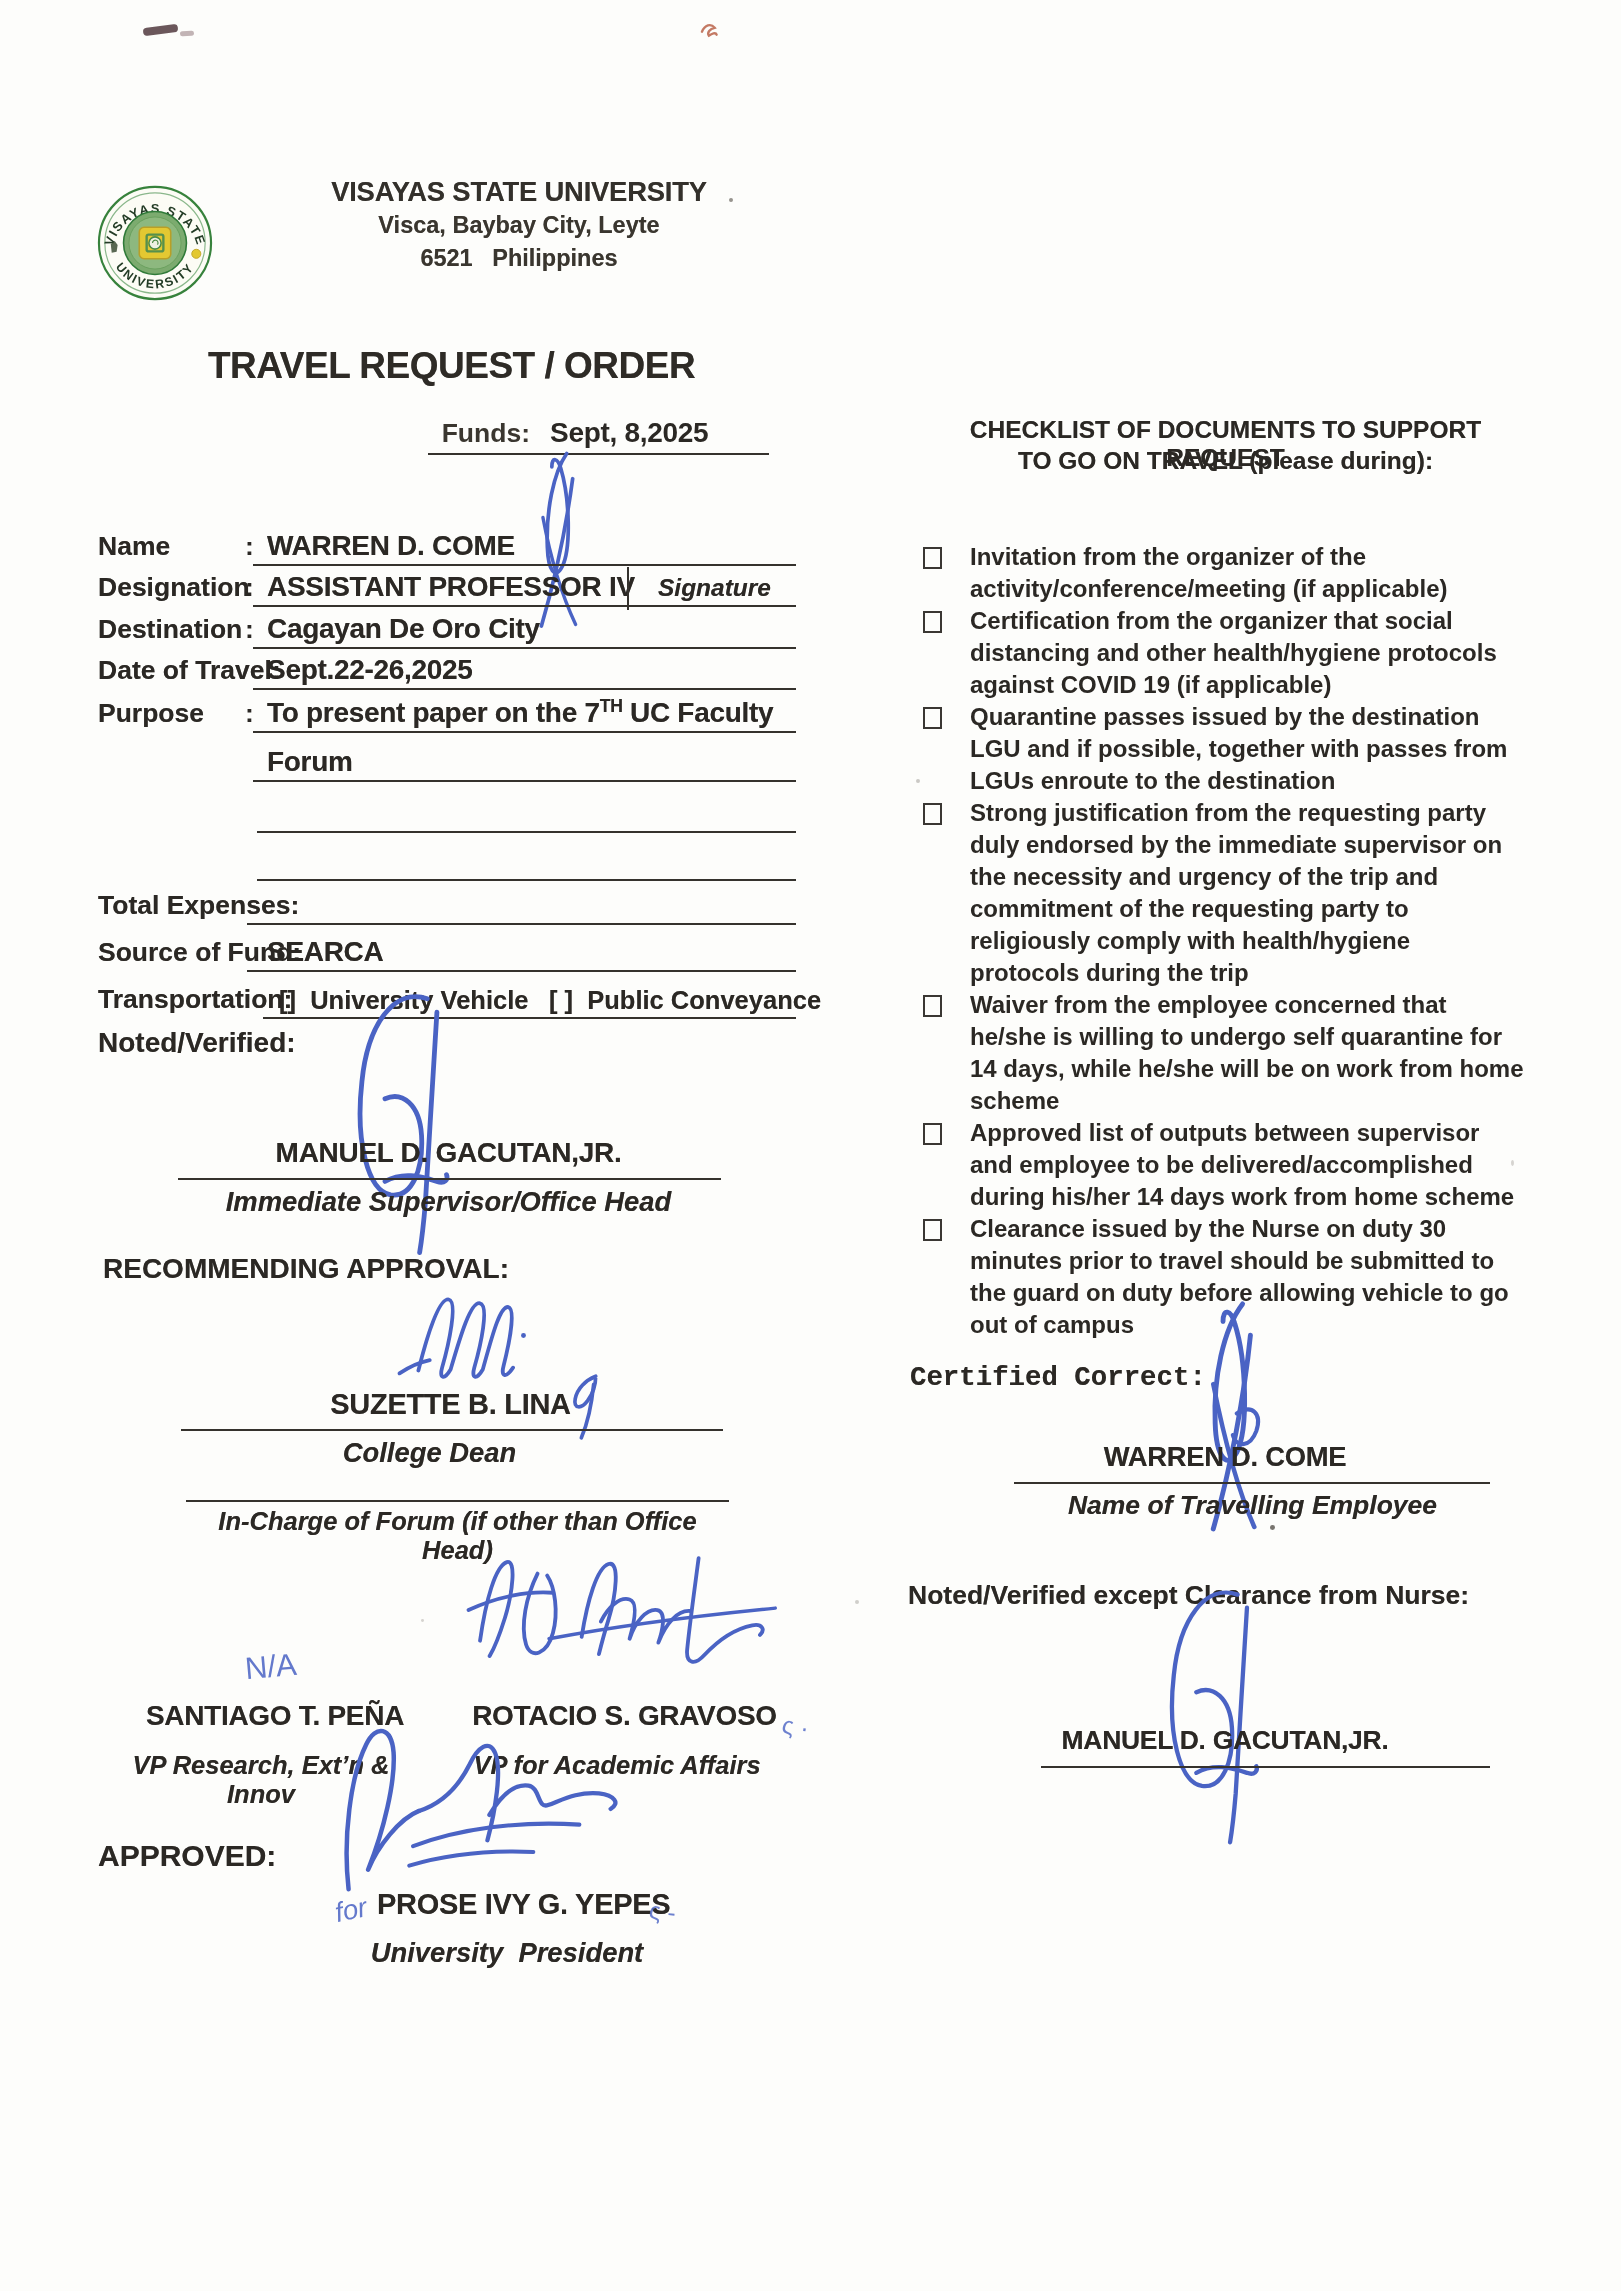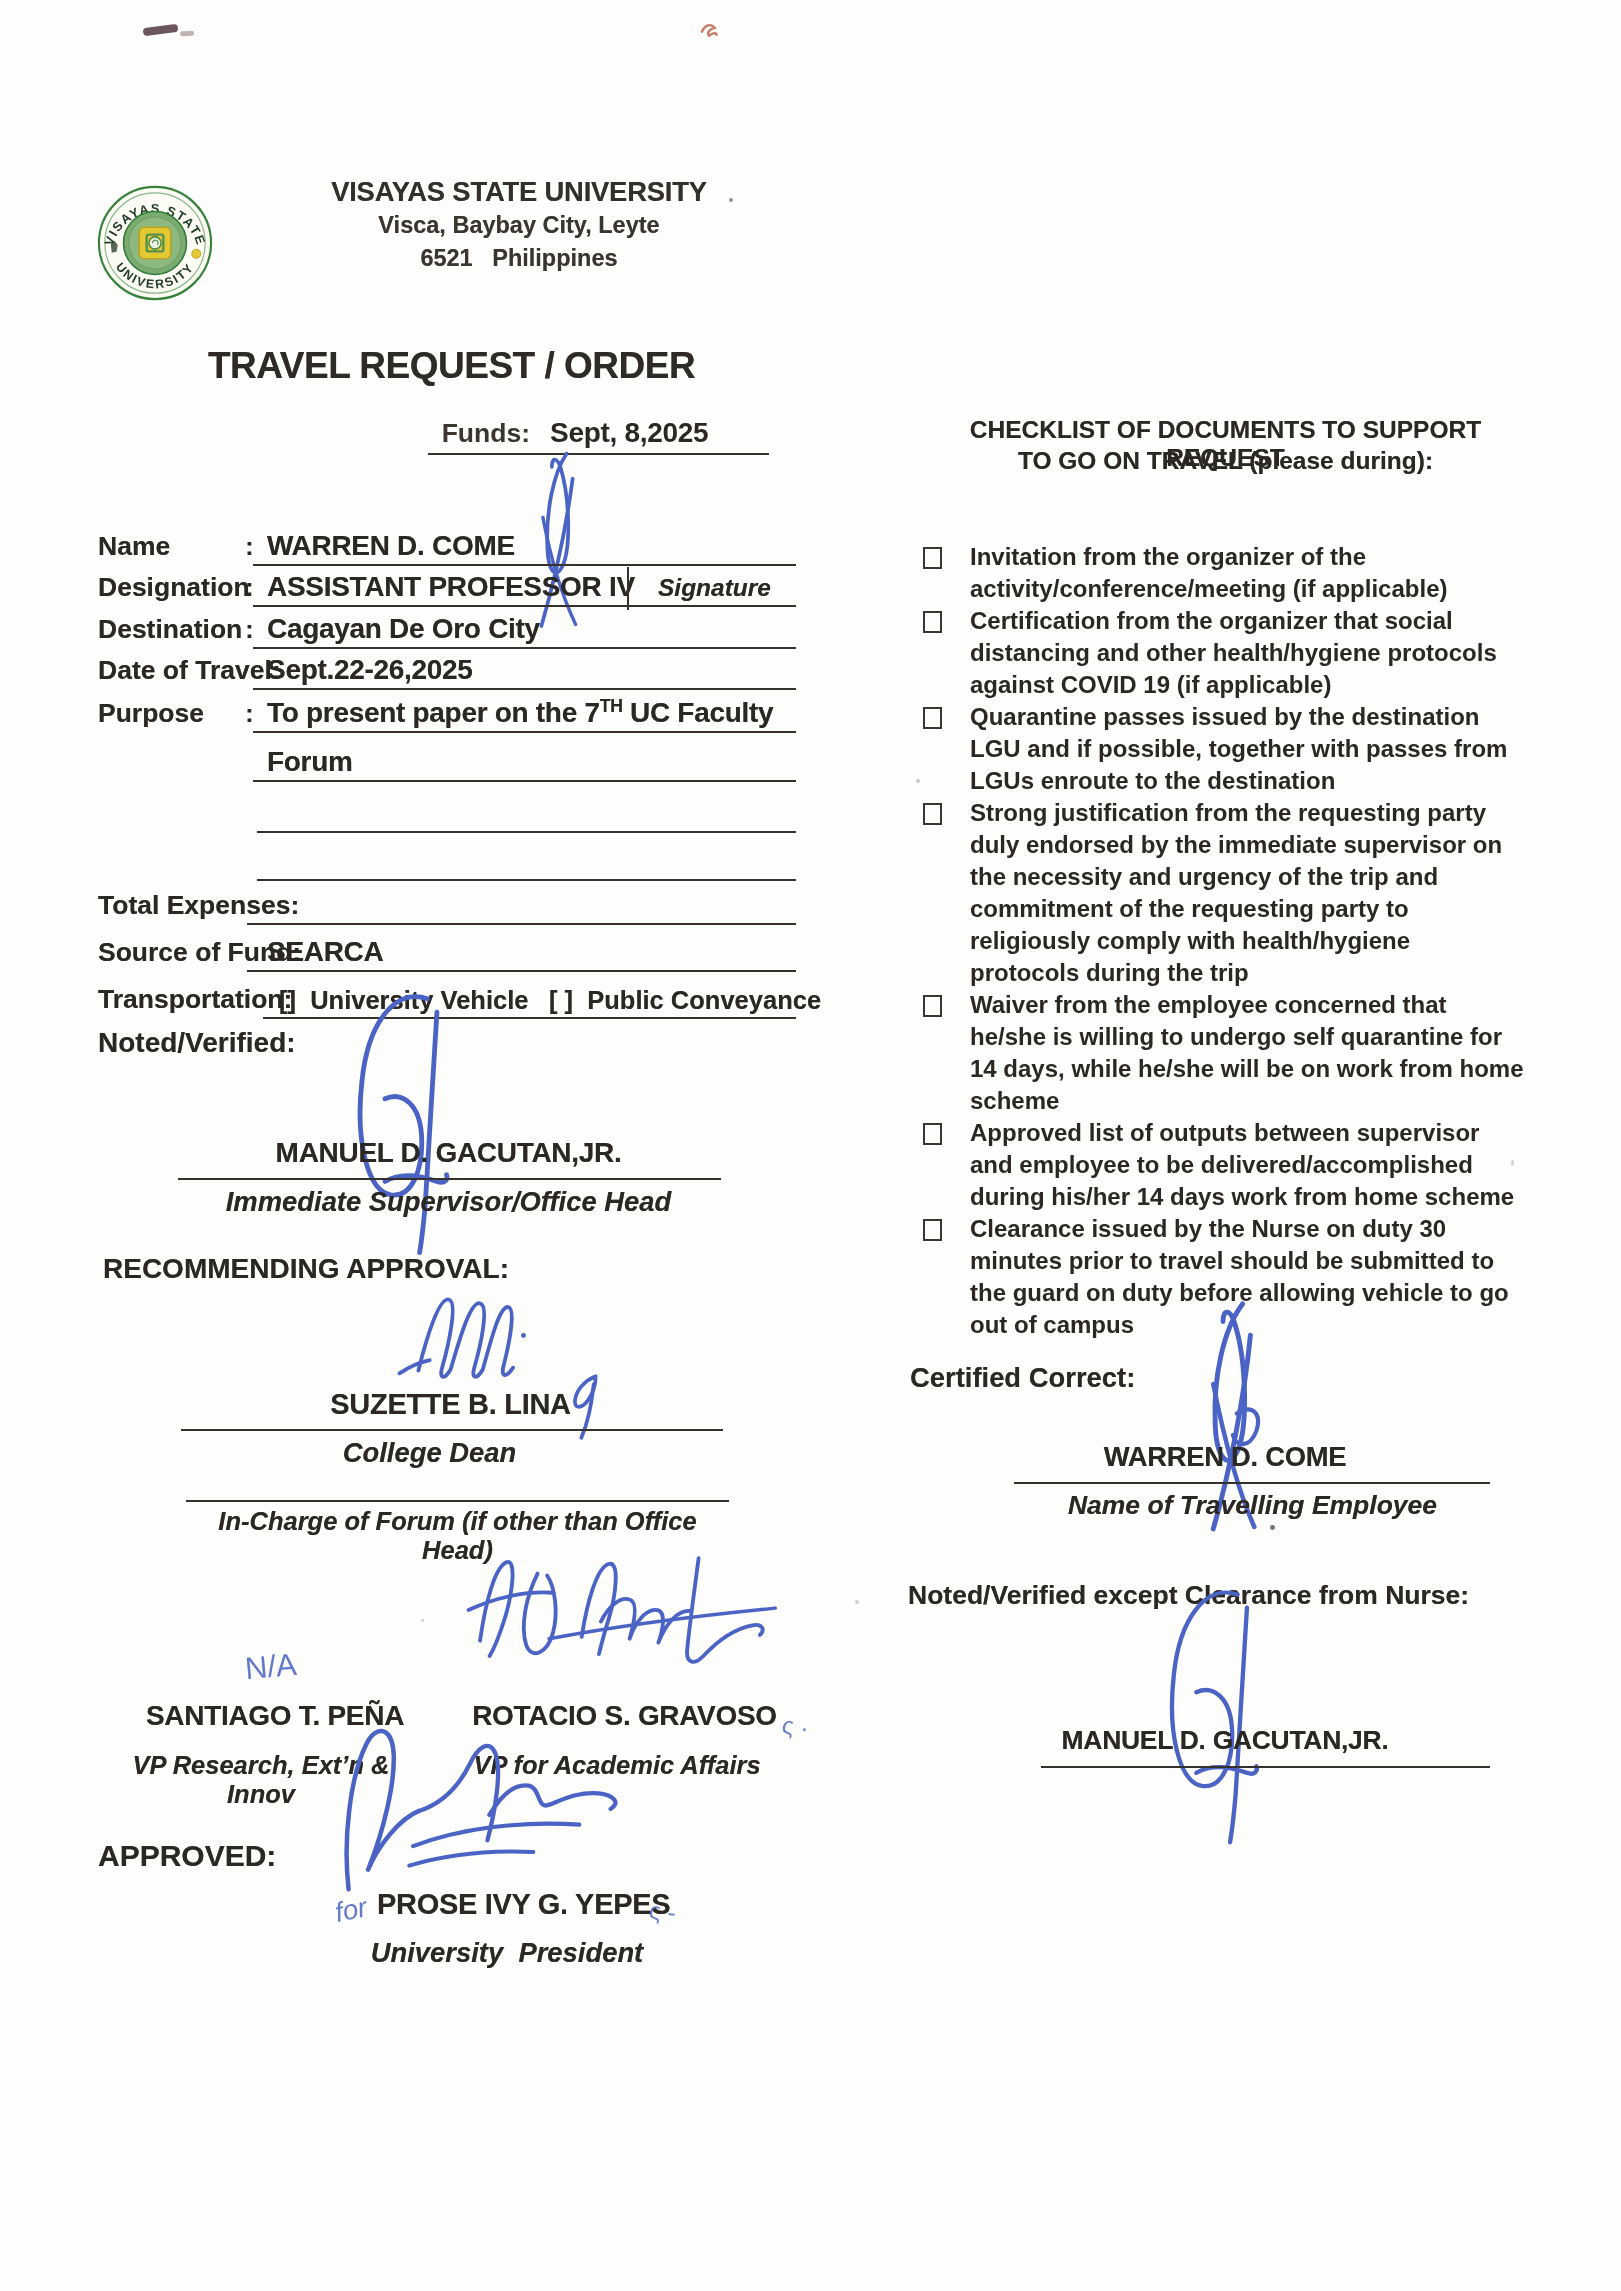--- a/index.html
+++ b/index.html
@@ -208,21 +208,21 @@
   <div class="abs" id="checklist-items" style="left:919px;top:541px;width:606px;">
       <div class="chk-item"><span class="chk-box"></span><span>Invitation from the organizer of the activity/conference/meeting (if applicable)</span></div>
       <div class="chk-item"><span class="chk-box"></span><span>Certification from the organizer that social distancing and other health/hygiene protocols against COVID 19 (if applicable)</span></div>
       <div class="chk-item"><span class="chk-box"></span><span>Quarantine passes issued by the destination LGU and if possible, together with passes from LGUs enroute to the destination</span></div>
       <div class="chk-item"><span class="chk-box"></span><span>Strong justification from the requesting party duly endorsed by the immediate supervisor on the necessity and urgency of the trip and commitment of the requesting party to religiously comply with health/hygiene protocols during the trip</span></div>
       <div class="chk-item"><span class="chk-box"></span><span>Waiver from the employee concerned that he/she is willing to undergo self quarantine for 14 days, while he/she will be on work from home scheme</span></div>
       <div class="chk-item"><span class="chk-box"></span><span>Approved list of outputs between supervisor and employee to be delivered/accomplished during his/her 14 days work from home scheme</span></div>
       <div class="chk-item"><span class="chk-box"></span><span>Clearance issued by the Nurse on duty 30 minutes prior to travel should be submitted to the guard on duty before allowing vehicle to go out of campus</span></div>
     </div>
 
-  <div class="abs b soft" style="left:910px;top:1362px;font-size:27.4px;">Certified Correct:</div>
+  <div class="abs b soft" style="left:910px;top:1362px;font-size:27.4px;font-family:Liberation Mono, monospace;">Certified Correct:</div>
   <svg class="sigsvg" style="left:1178px;top:1296px;" width="137" height="235" viewBox="0 0 140 240">
     <path d="M66,8 C46,34 36,84 38,130 C39,164 50,178 60,160 C72,136 70,66 58,28 C54,14 46,12 46,26" stroke-width="5"></path>
     <path d="M74,40 C68,100 54,176 36,238" stroke-width="5"></path>
     <path d="M36,90 C48,150 62,200 78,236" stroke-width="4.6"></path>
     <path d="M60,120 C76,110 86,120 80,138 C74,154 60,156 56,142" stroke-width="4.2"></path>
   </svg>
   <div class="abs ctr b soft" style="left:1019px;top:1441px;width:412px;font-size:27.4px;letter-spacing:-0.3px;">WARREN D. COME</div>
   <div class="nameline" style="left:1014px;top:1482px;width:476px;"></div>
   <div class="abs ctr b i soft" style="left:1037px;top:1490px;width:431px;font-size:26.5px;">Name of Travelling Employee</div>
 

